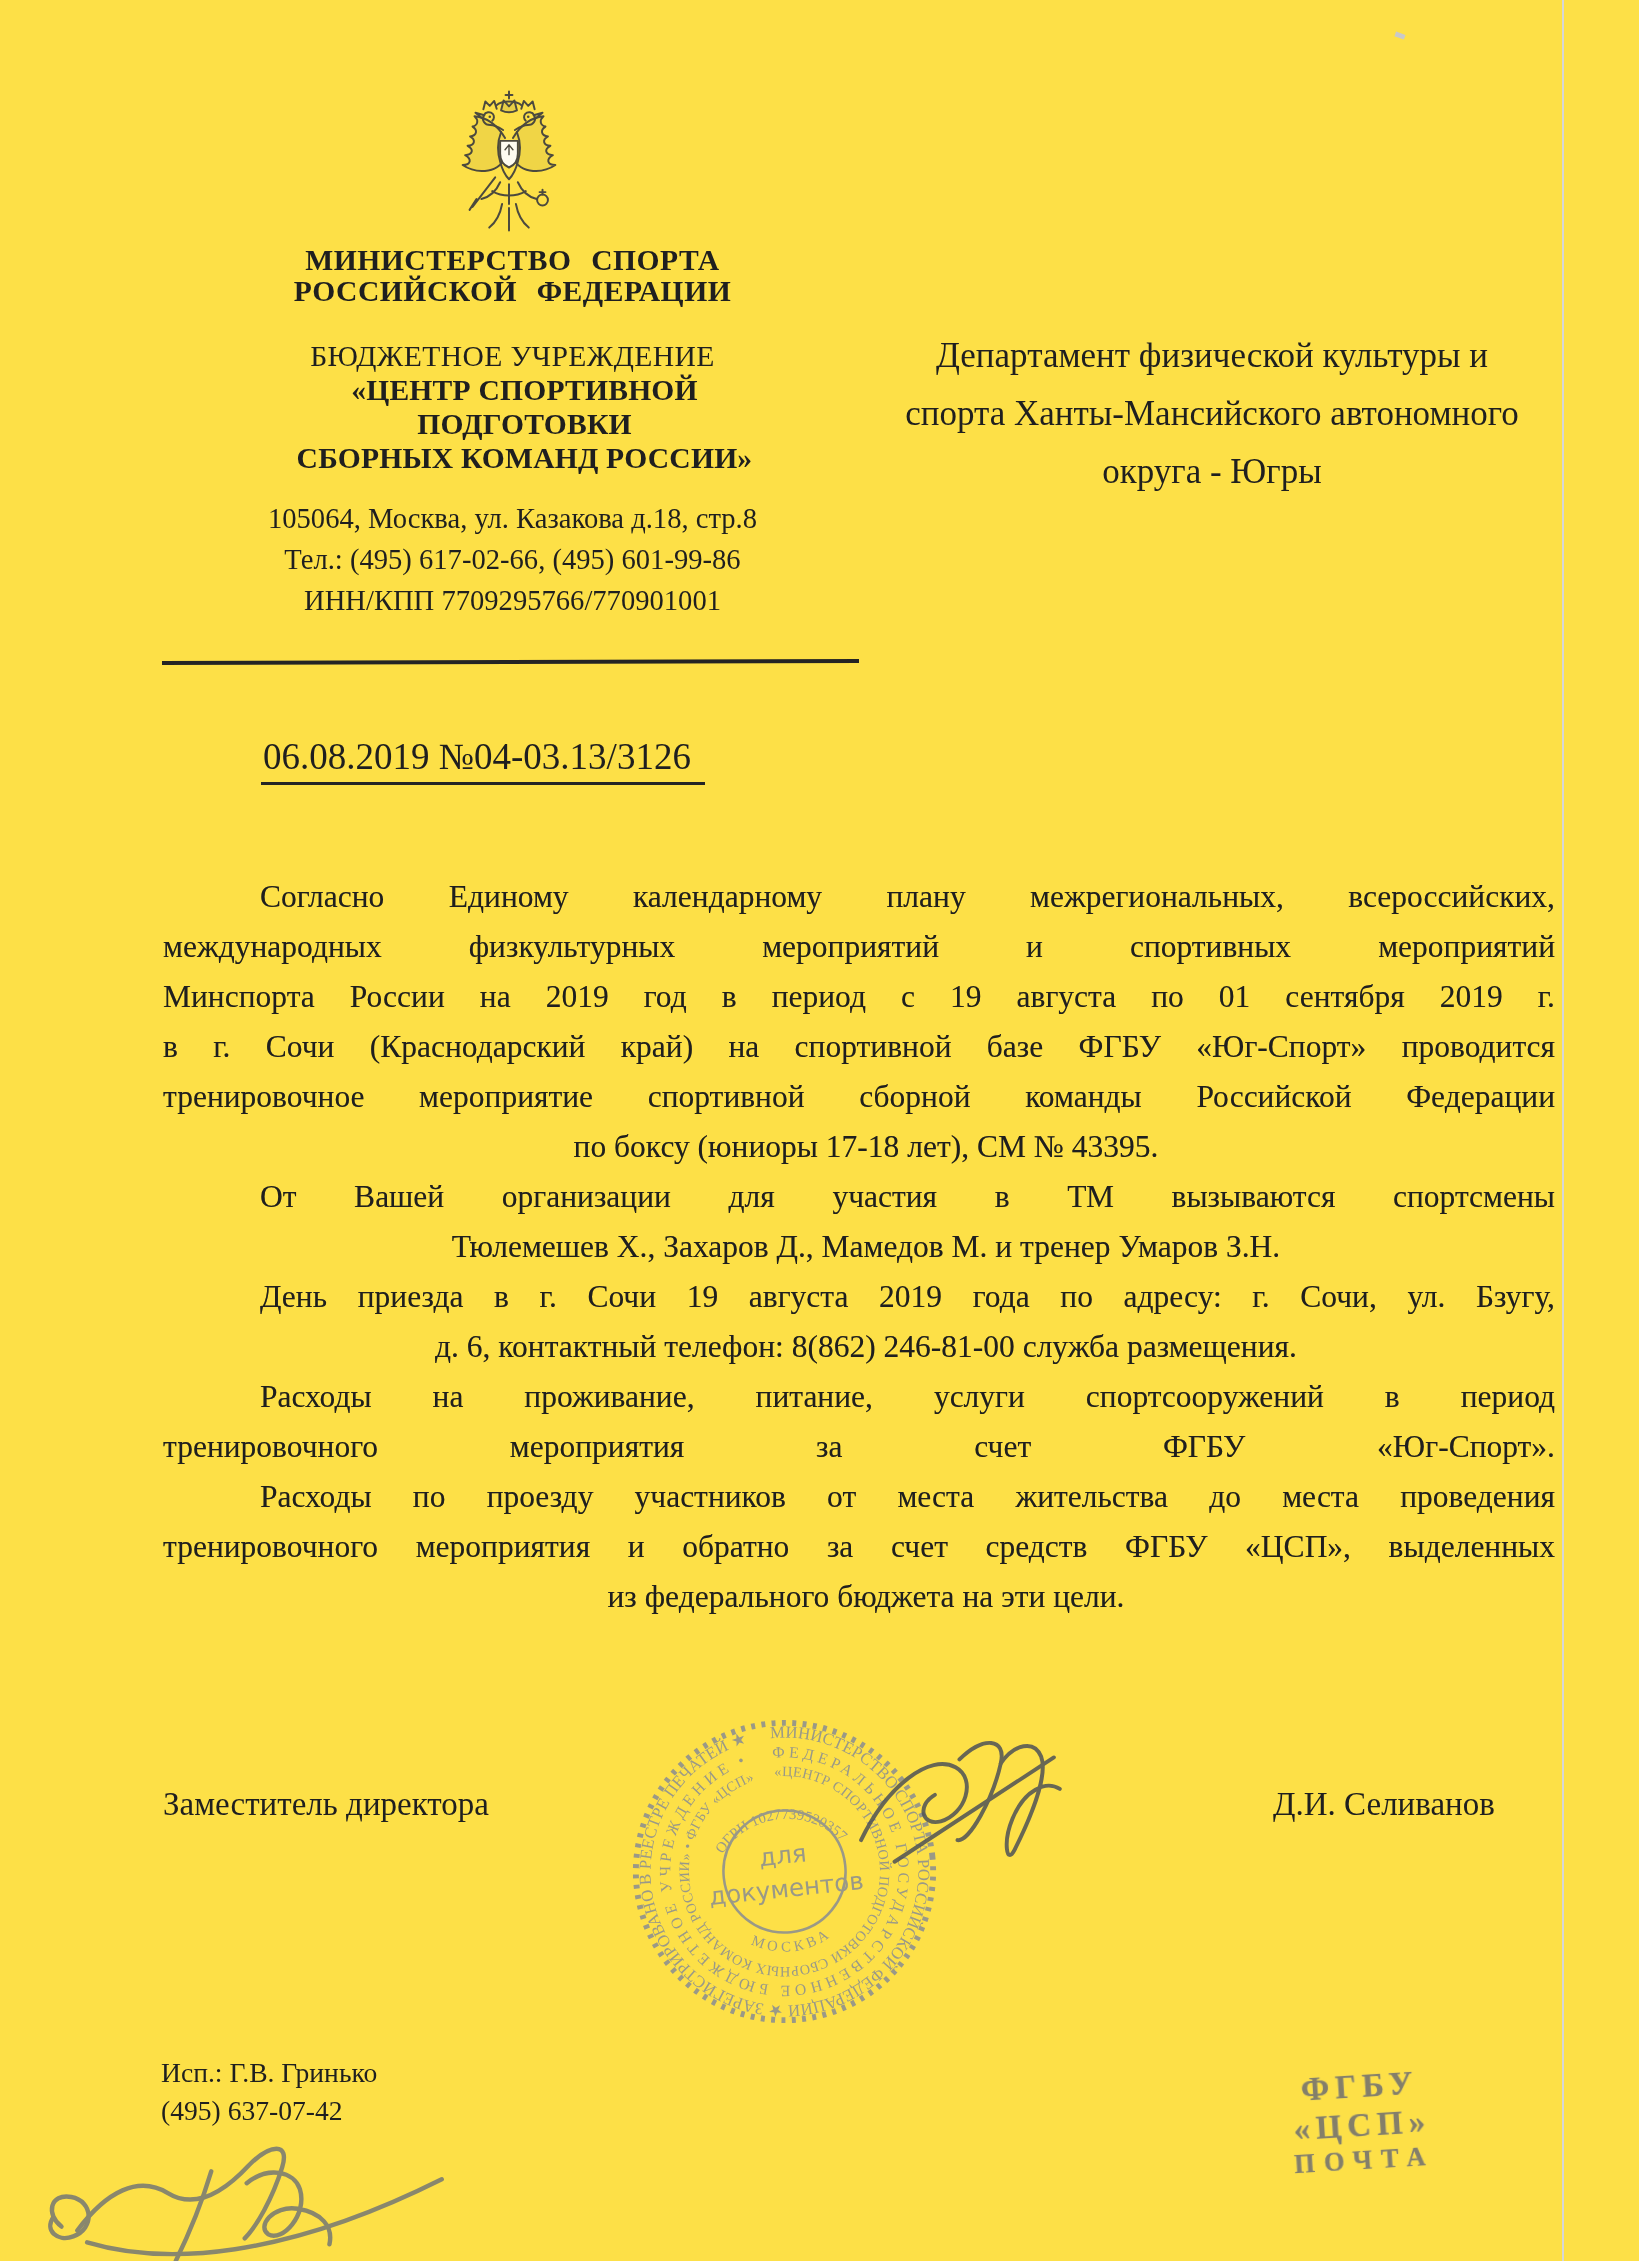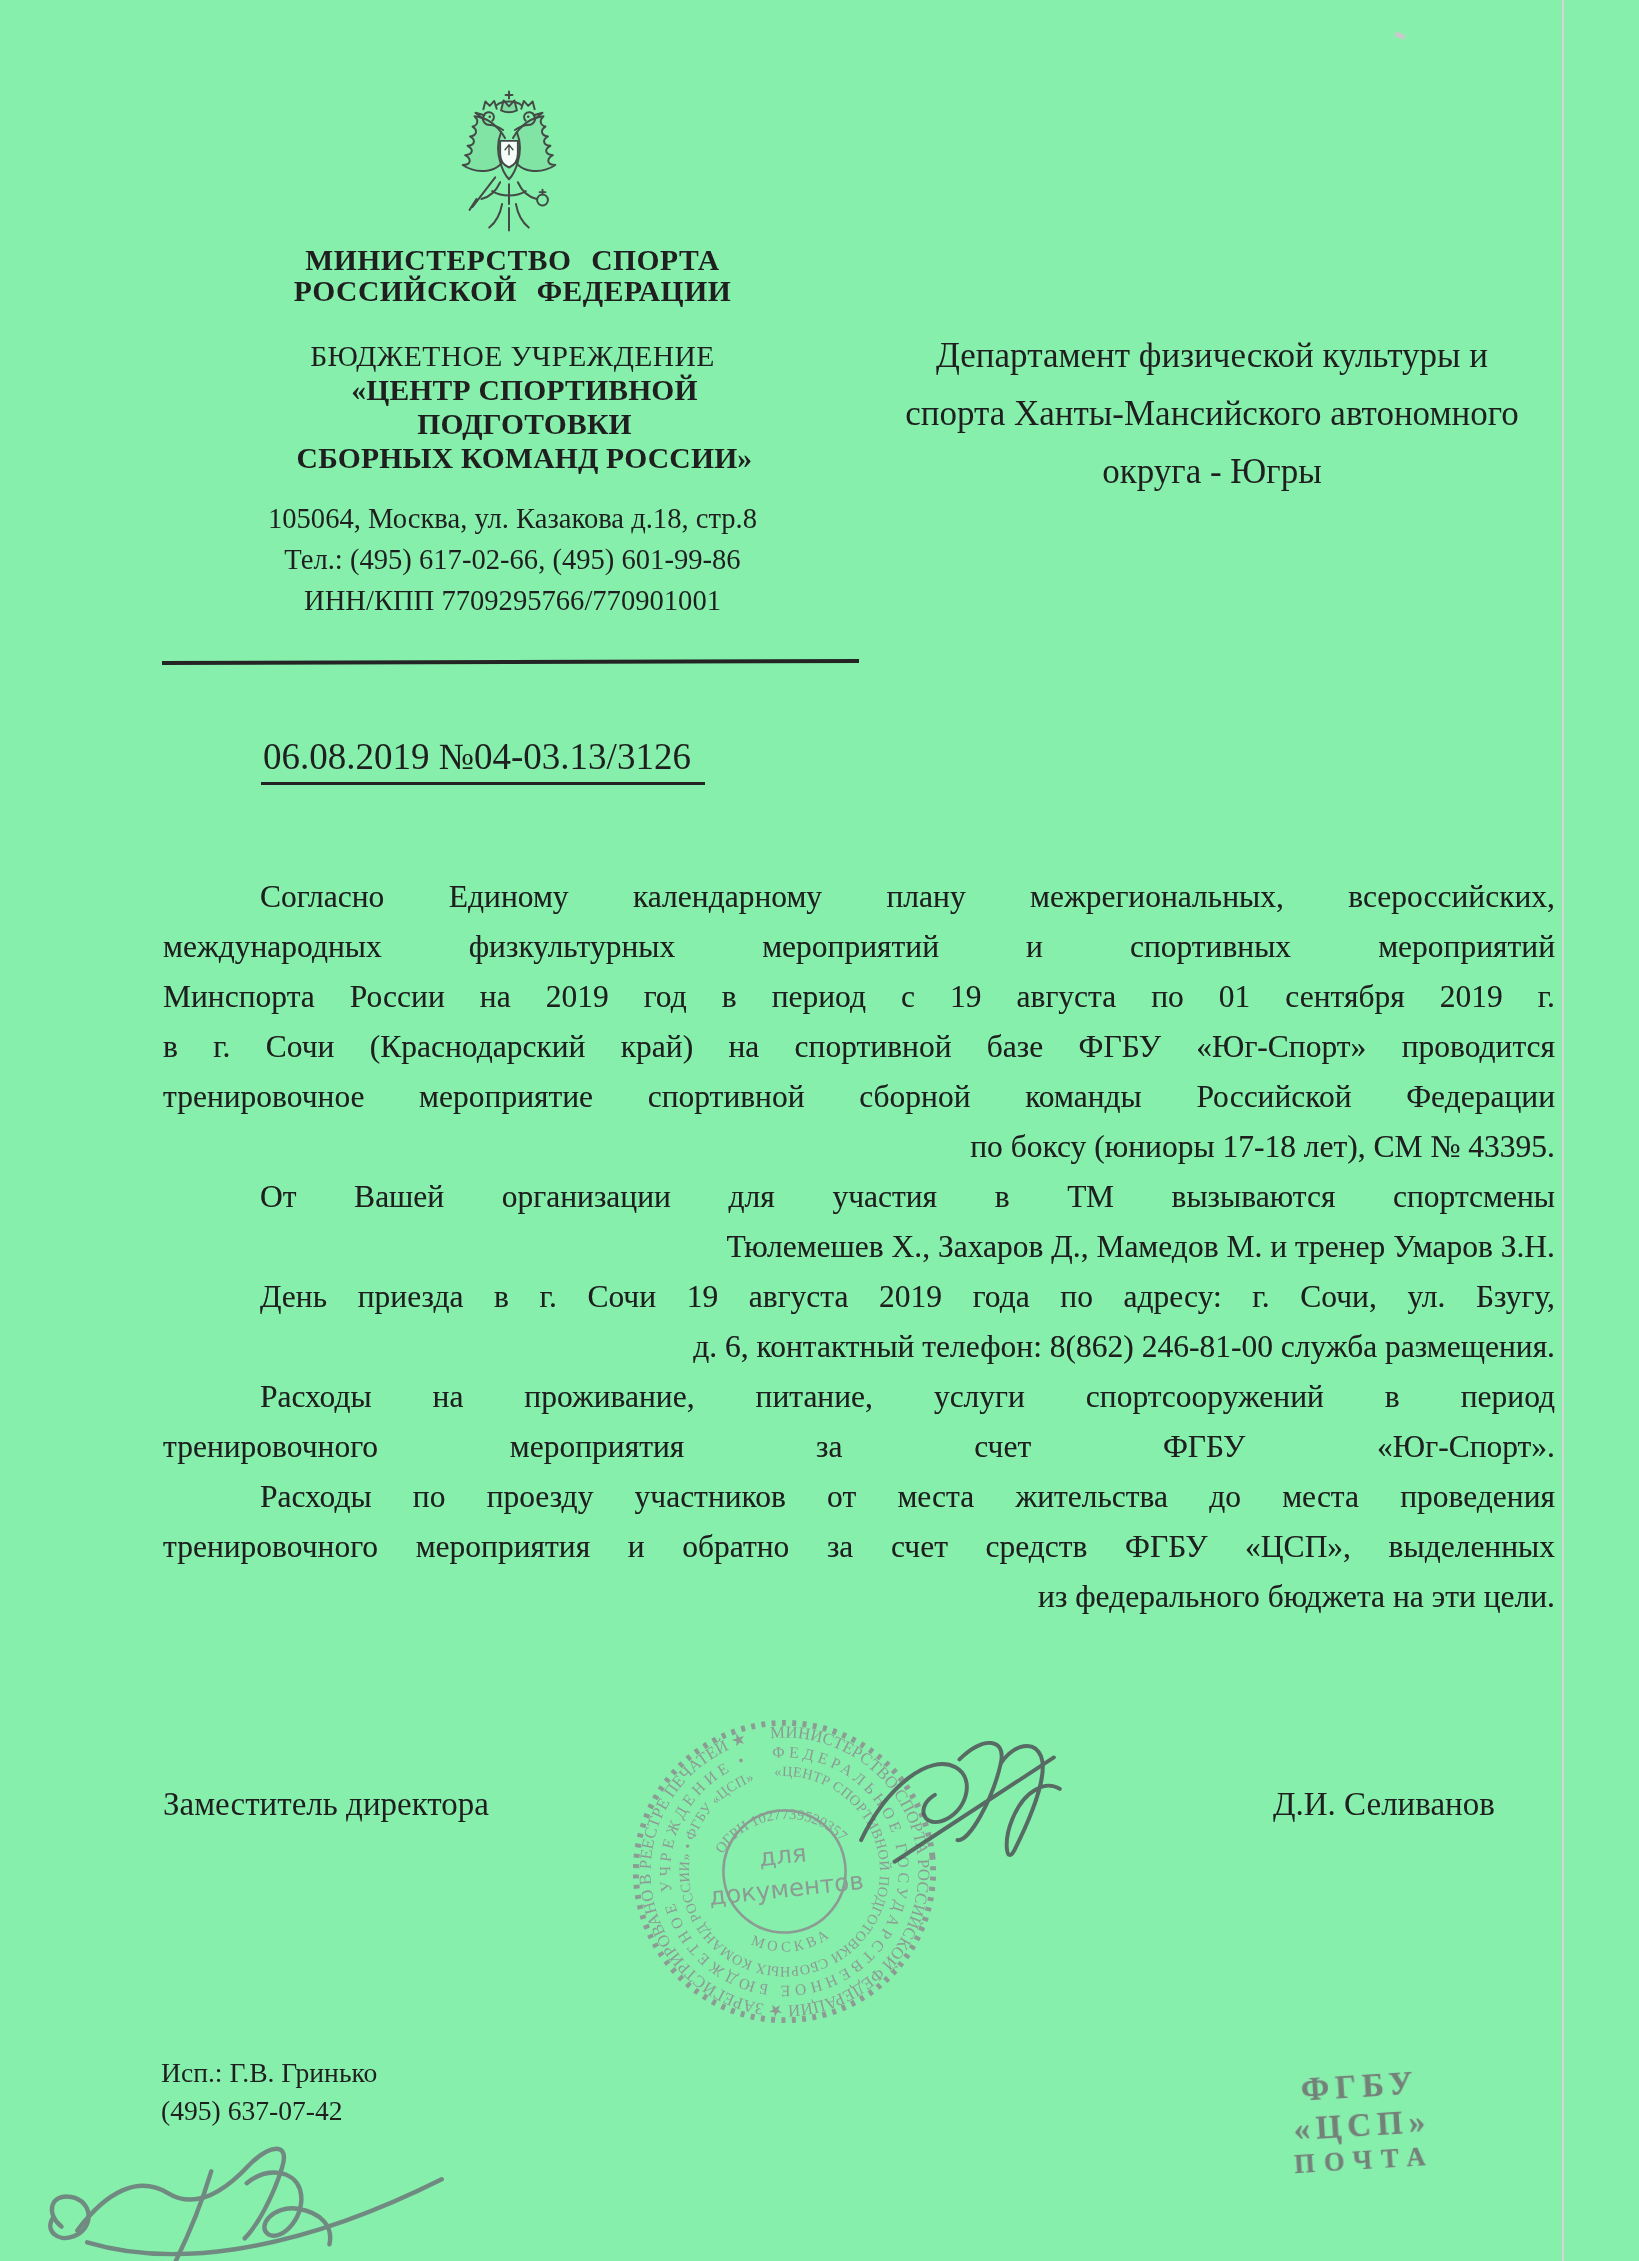--- a/index.html
+++ b/index.html
@@ -1,19 +1,19 @@
 <!DOCTYPE html>
 <html><head>
 <meta charset="utf-8">
 <style>
   html,body{margin:0;padding:0;background:#e8e8e8;}
   .page{
     position:relative;
     width:1639px;height:2262px;
-    background:#86efac;
+    background:#fde047;
     overflow:hidden;
     font-family:"Liberation Serif", serif;
     color:#1f1f1f;
   }
   
   .scan-edge{position:absolute;left:1562px;top:0;width:2px;height:100%;background:#d6d6d6;}
   .scan-speck{position:absolute;left:1395px;top:33px;width:9.9px;height:4.9px;background:#c9c9c9;transform:rotate(20deg);}
   
   .coat{position:absolute;left:440px;top:87px;width:138px;height:158px;}
   .lh-col{position:absolute;left:227px;width:571px;text-align:center;}
@@ -23,21 +23,21 @@
   .contacts{top:498px;font-size:28.6px;line-height:41px;}
   
   .recipient{position:absolute;left:867px;top:327px;width:690px;text-align:center;font-size:35px;line-height:58px;}
   
   .divider{position:absolute;left:162px;top:660px;width:697px;height:3.9px;background:#242424;transform:rotate(-0.15deg);}
   .refline{position:absolute;left:234px;top:735px;font-size:37px;line-height:43px;border-bottom:3px solid #242424;padding:0 13.8px 3.9px 2px;margin-left:27px;}
   
   .body{position:absolute;left:163px;top:872px;width:1392px;font-size:31.5px;}
   .bline{line-height:50px;white-space:normal;text-shadow:0 0 0.6px rgba(0,0,0,.35);}
   .bline.j{text-align:justify;text-align-last:justify;}
-  .bline.l{text-align:right;margin-left:14px;}
+  .bline.l{text-align:center;margin-left:14px;}
   .bline.ind{text-indent:97px;}
   
   .sig-title{position:absolute;left:163px;top:1785px;font-size:33px;line-height:39px;}
   .sig-name{position:absolute;left:1273px;top:1785px;font-size:33px;line-height:39px;font-family:Liberation Serif, serif;}
   .stamp{position:absolute;left:627px;top:1714px;width:315px;height:315px;transform:rotate(-6deg);opacity:.88;}
   .stamp text{fill:#8d9090;}
   .sig-scrawl{position:absolute;left:843px;top:1724px;width:227px;height:182px;}
   
   .executor{position:absolute;left:161px;top:2054px;font-size:27.6px;line-height:38px;}
   .big-scrawl{position:absolute;left:27.6px;top:2131px;width:463px;height:131px;}

